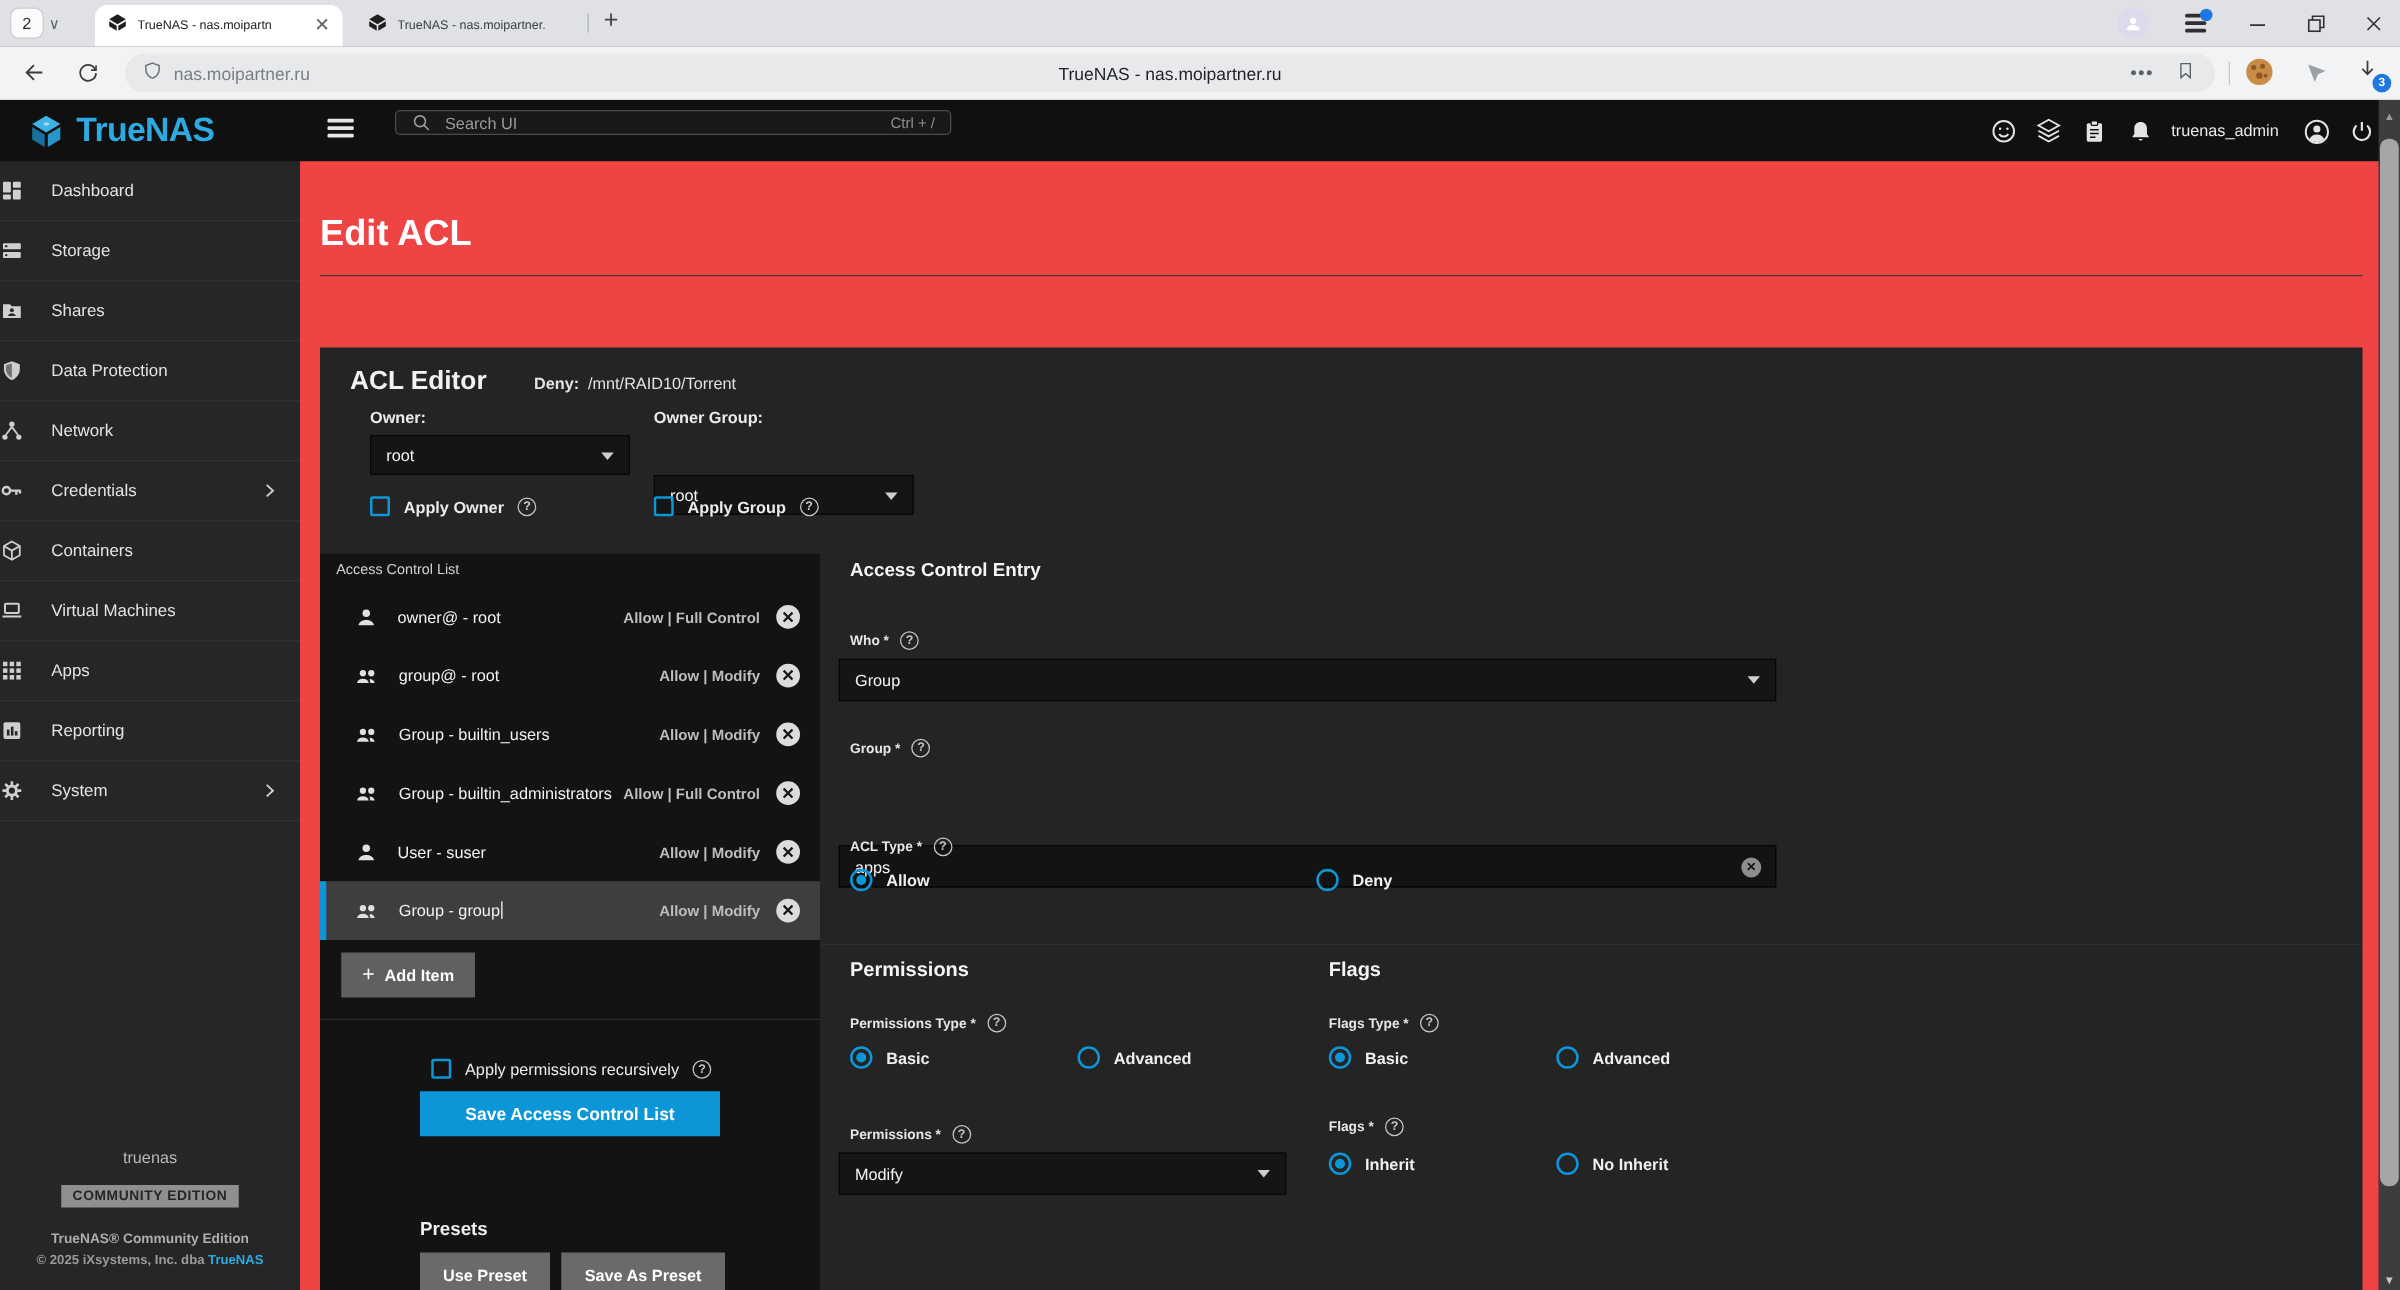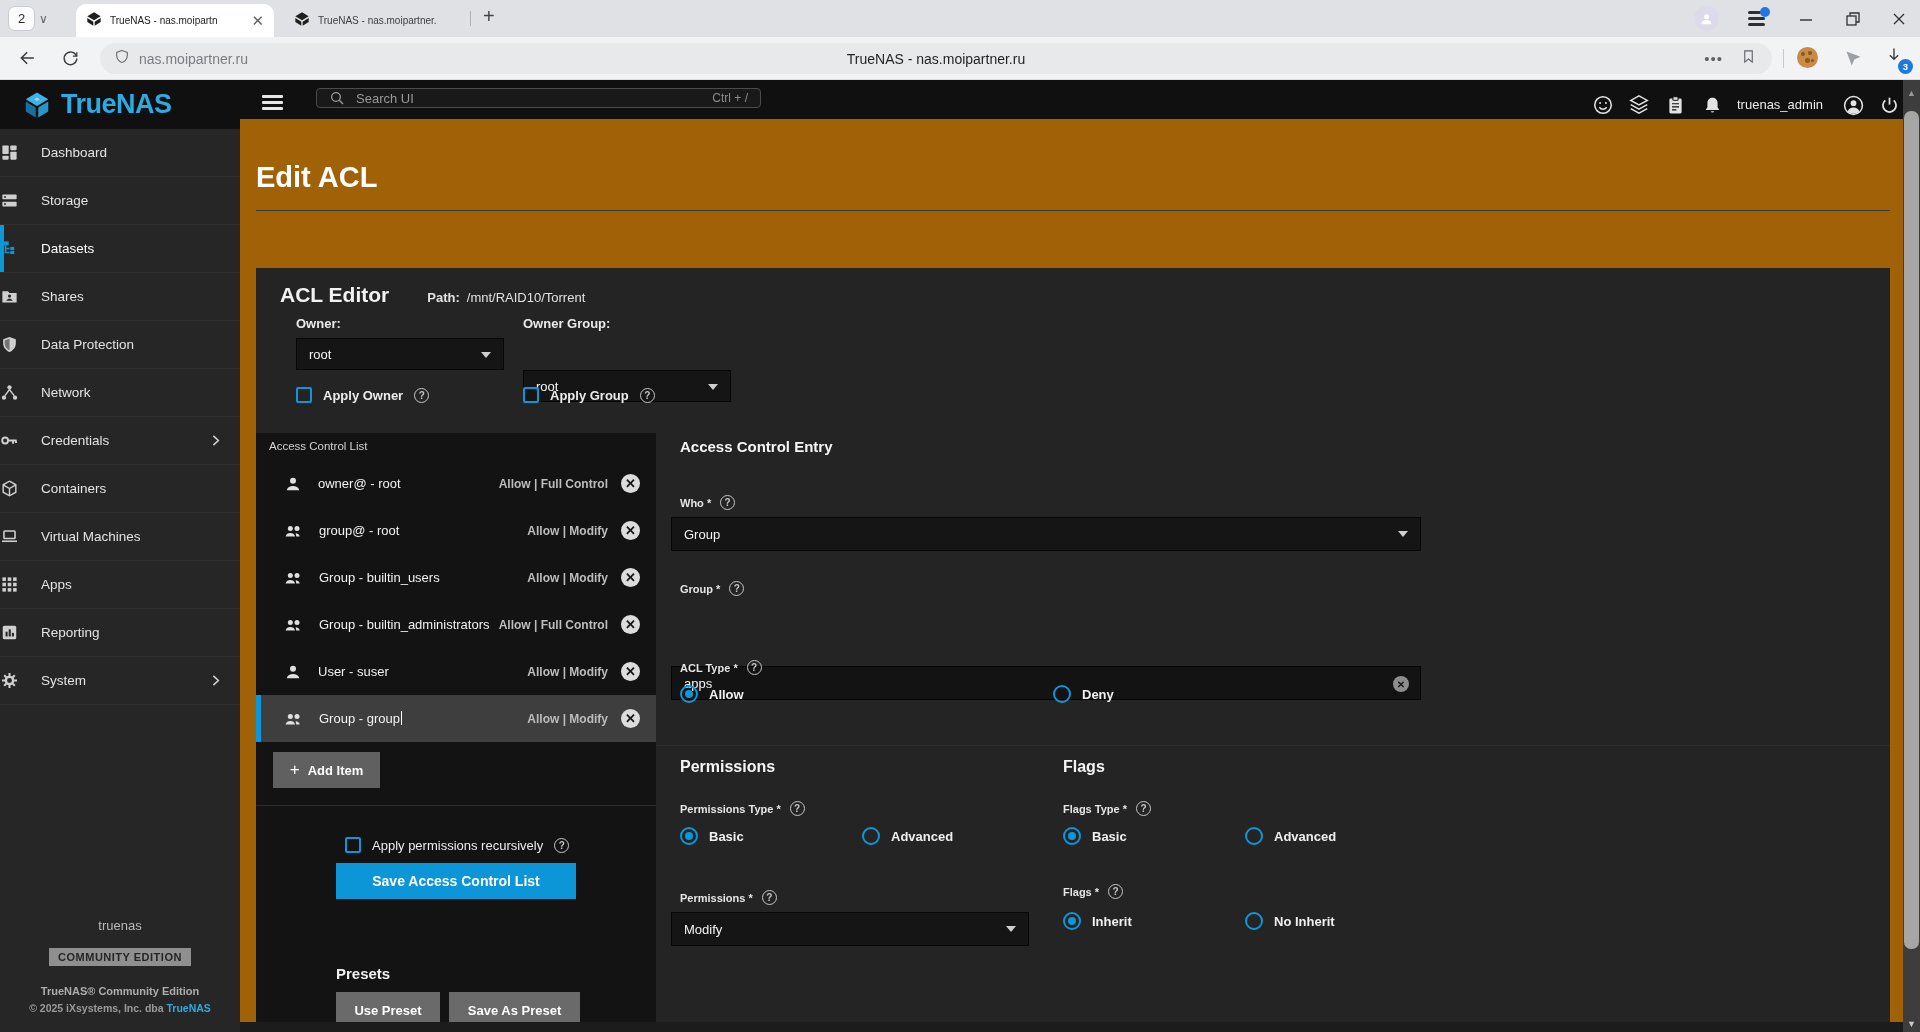--- a/index.html
+++ b/index.html
@@ -70,21 +70,21 @@
   .side-item .lbl { font-size:13.5px; color:#e3e3e3; margin-left:22px; }
   .side-item.active::before { content:''; position:absolute; left:0; top:0; bottom:0; width:4px; background:#0d96d8; }
   .side-item.active .lbl { color:#ffffff; }
   .side-chev { position:absolute; right:16px; top:15px; }
   .side-foot { position:absolute; left:0; width:240px; text-align:center; }
   .edition-badge { display:inline-block; background:#8f8f8f; color:#252525; font-size:11px; font-weight:bold;
                    letter-spacing:0.5px; padding:3px 9px; }
   .link-blue { color:#2daae1; }
 
   
-  #main { left:240px; top:119px; width:1663px; height:903px; background:#a16207; }
+  #main { left:240px; top:129px; width:1663px; height:903px; background:#ef4444; }
   .page-title { left:16px; top:42px; font-size:29px; font-weight:bold; color:#ffffff; position:absolute; }
   .title-divider { left:16px; top:91px; width:1634px; height:1px; background:#3a3a3a; position:absolute; }
   #card { left:16px; top:149px; width:1634px; height:754px; background:#242424; position:absolute; }
 
   .acl-head-row { left:24px; top:15px; display:flex; align-items:baseline; gap:38px; position:absolute; }
   .acl-editor-h { font-size:21px; font-weight:bold; color:#f2f2f2; }
   .path-row { font-size:13px; color:#e2e2e2; }
   .path-lab { font-weight:bold; margin-right:7px; }
 
   .fld-label { font-size:13px; font-weight:bold; color:#ebebeb; }
@@ -333,29 +333,20 @@
   </div>
   <div class="side-item">
     <svg width="19" height="19" viewBox="0 0 24 24" fill="#cfcfcf">
         <rect x="3" y="4.5" width="18" height="6" rx="1"></rect>
         <rect x="3" y="13.5" width="18" height="6" rx="1"></rect>
         <circle cx="6.3" cy="7.5" r="1.2" fill="#262626"></circle>
         <circle cx="6.3" cy="16.5" r="1.2" fill="#262626"></circle>
       </svg>
     <span class="lbl">Storage</span>
   </div>
-  <div class="side-item active">
-    <svg width="19" height="19" viewBox="0 0 24 24">
-        <rect x="4" y="3" width="7" height="5" fill="#0d96d8"></rect>
-        <path d="M7 8v9h5M7 12h5" stroke="#0d96d8" stroke-width="2" fill="none"></path>
-        <rect x="13" y="10" width="5" height="4" fill="#0d96d8"></rect>
-        <rect x="13" y="15" width="5" height="4" fill="#0d96d8"></rect>
-      </svg>
-    <span class="lbl">Datasets</span>
-  </div>
   <div class="side-item">
     <svg width="19" height="19" viewBox="0 0 24 24">
         <path d="M3 5.5h7l2 2h9v12H3Z" fill="#cfcfcf"></path>
         <circle cx="12" cy="11.5" r="2" fill="#262626"></circle>
         <path d="M8 17.5c.6-2 2.2-2.8 4-2.8s3.4.8 4 2.8Z" fill="#262626"></path>
       </svg>
     <span class="lbl">Shares</span>
   </div>
   <div class="side-item">
     <svg width="19" height="19" viewBox="0 0 24 24">
@@ -444,21 +435,21 @@
 
 <div id="main" class="abs">
   <div class="page-title">Edit ACL</div>
   <div class="title-divider"></div>
 
   <div id="card">
 
     <div class="acl-head-row">
       <span class="acl-editor-h">ACL Editor</span>
       <span class="path-row">
-        <span class="path-lab">Path:</span><span>/mnt/RAID10/Torrent</span>
+        <span class="path-lab">Deny:</span><span>/mnt/RAID10/Torrent</span>
       </span>
     </div>
 
     <div class="abs fld-label" style="left:40px; top:48px;">Owner:</div>
     <div class="abs select-field" style="left:40px; top:70px; width:208px;">
       <span>root</span>
       <span class="caret"></span>
     </div>
     <div class="abs fld-label" style="left:267px; top:48px;">Owner Group:</div>
     <div class="abs select-field" style="left:267px; top:70px; width:208px;">

